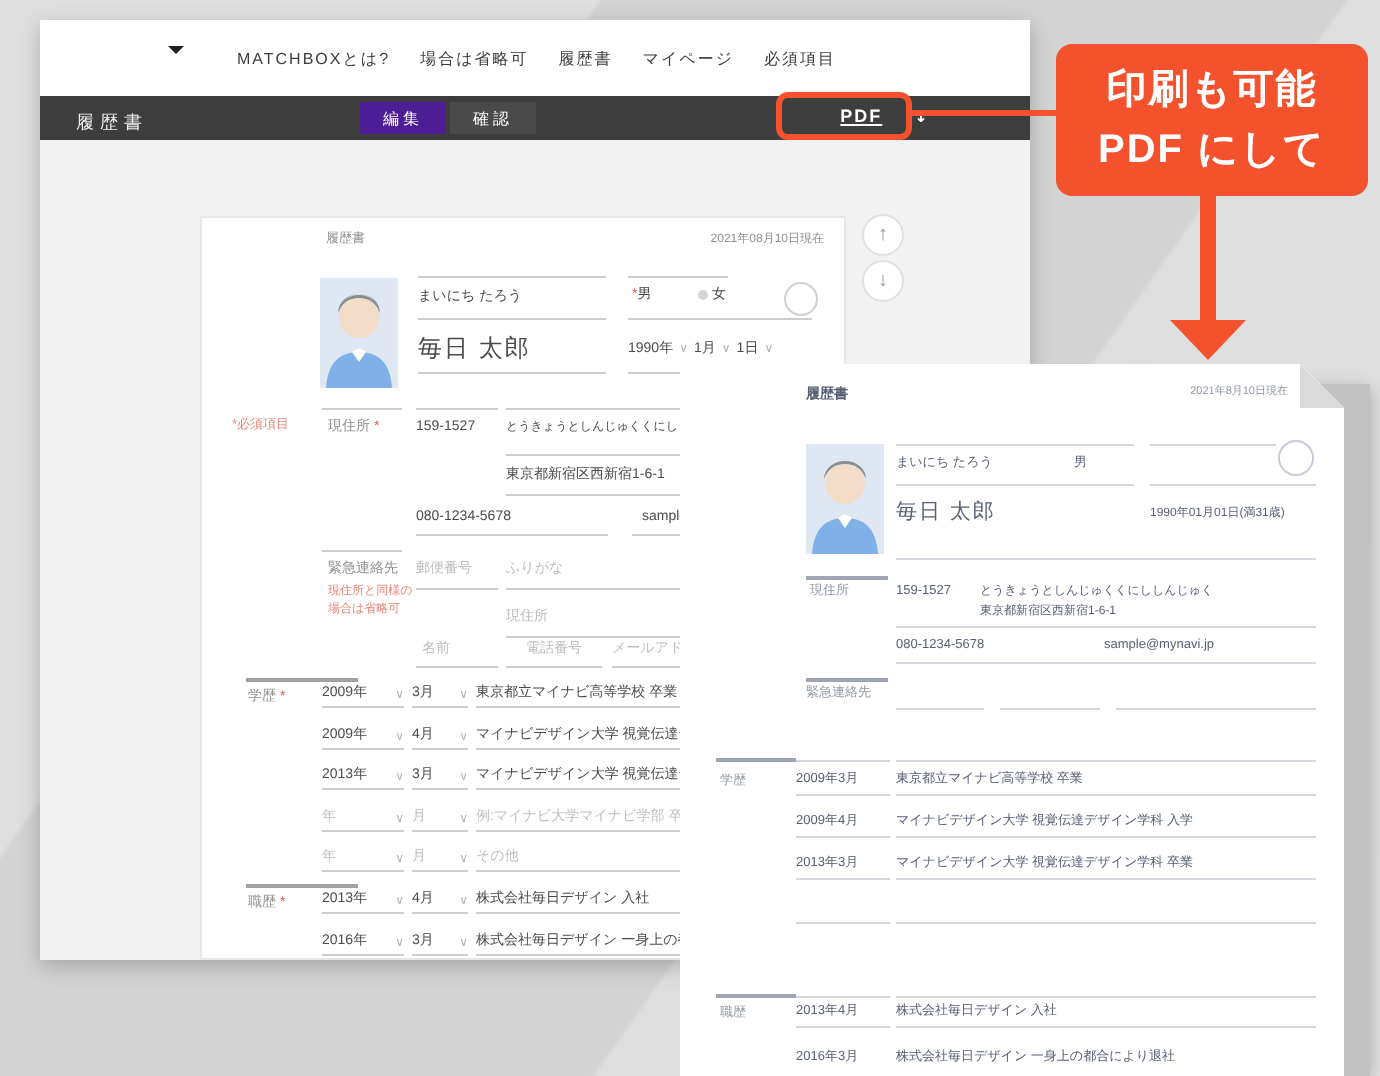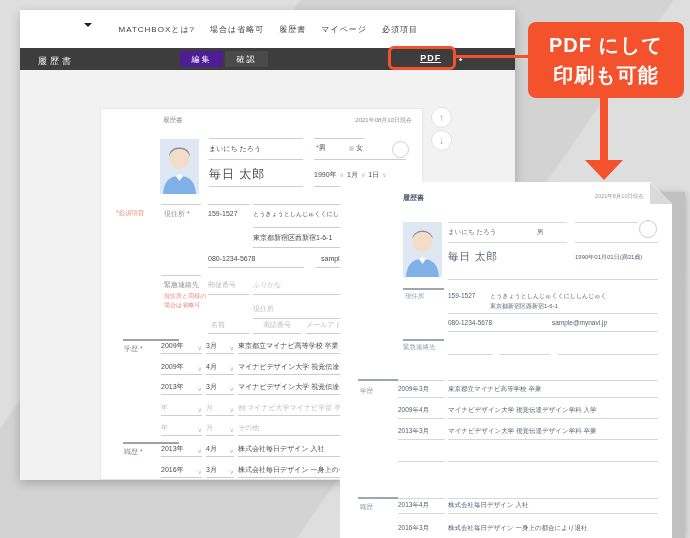--- a/index.html
+++ b/index.html
@@ -371,19 +371,19 @@
       <span class="pcell ptext pval">株式会社毎日デザイン 入社</span>
     </div>
     <div class="prow" style="top:340px;">
       <span class="pcell pdate pval" style="border-bottom:none;">2016年3月</span>
       <span class="pcell ptext pval" style="border-bottom:none;">株式会社毎日デザイン 一身上の都合により退社</span>
     </div>
   </div>
 
   <div id="callout-line"></div>
   <div id="callout-box">
+    <span>印刷も可能</span>
     <span>PDF にして</span>
-    <span>印刷も可能</span>
   </div>
   <div id="arrow-stem"></div>
   <div id="arrow-head"></div>
 
 </div>
 
 </body></html>

